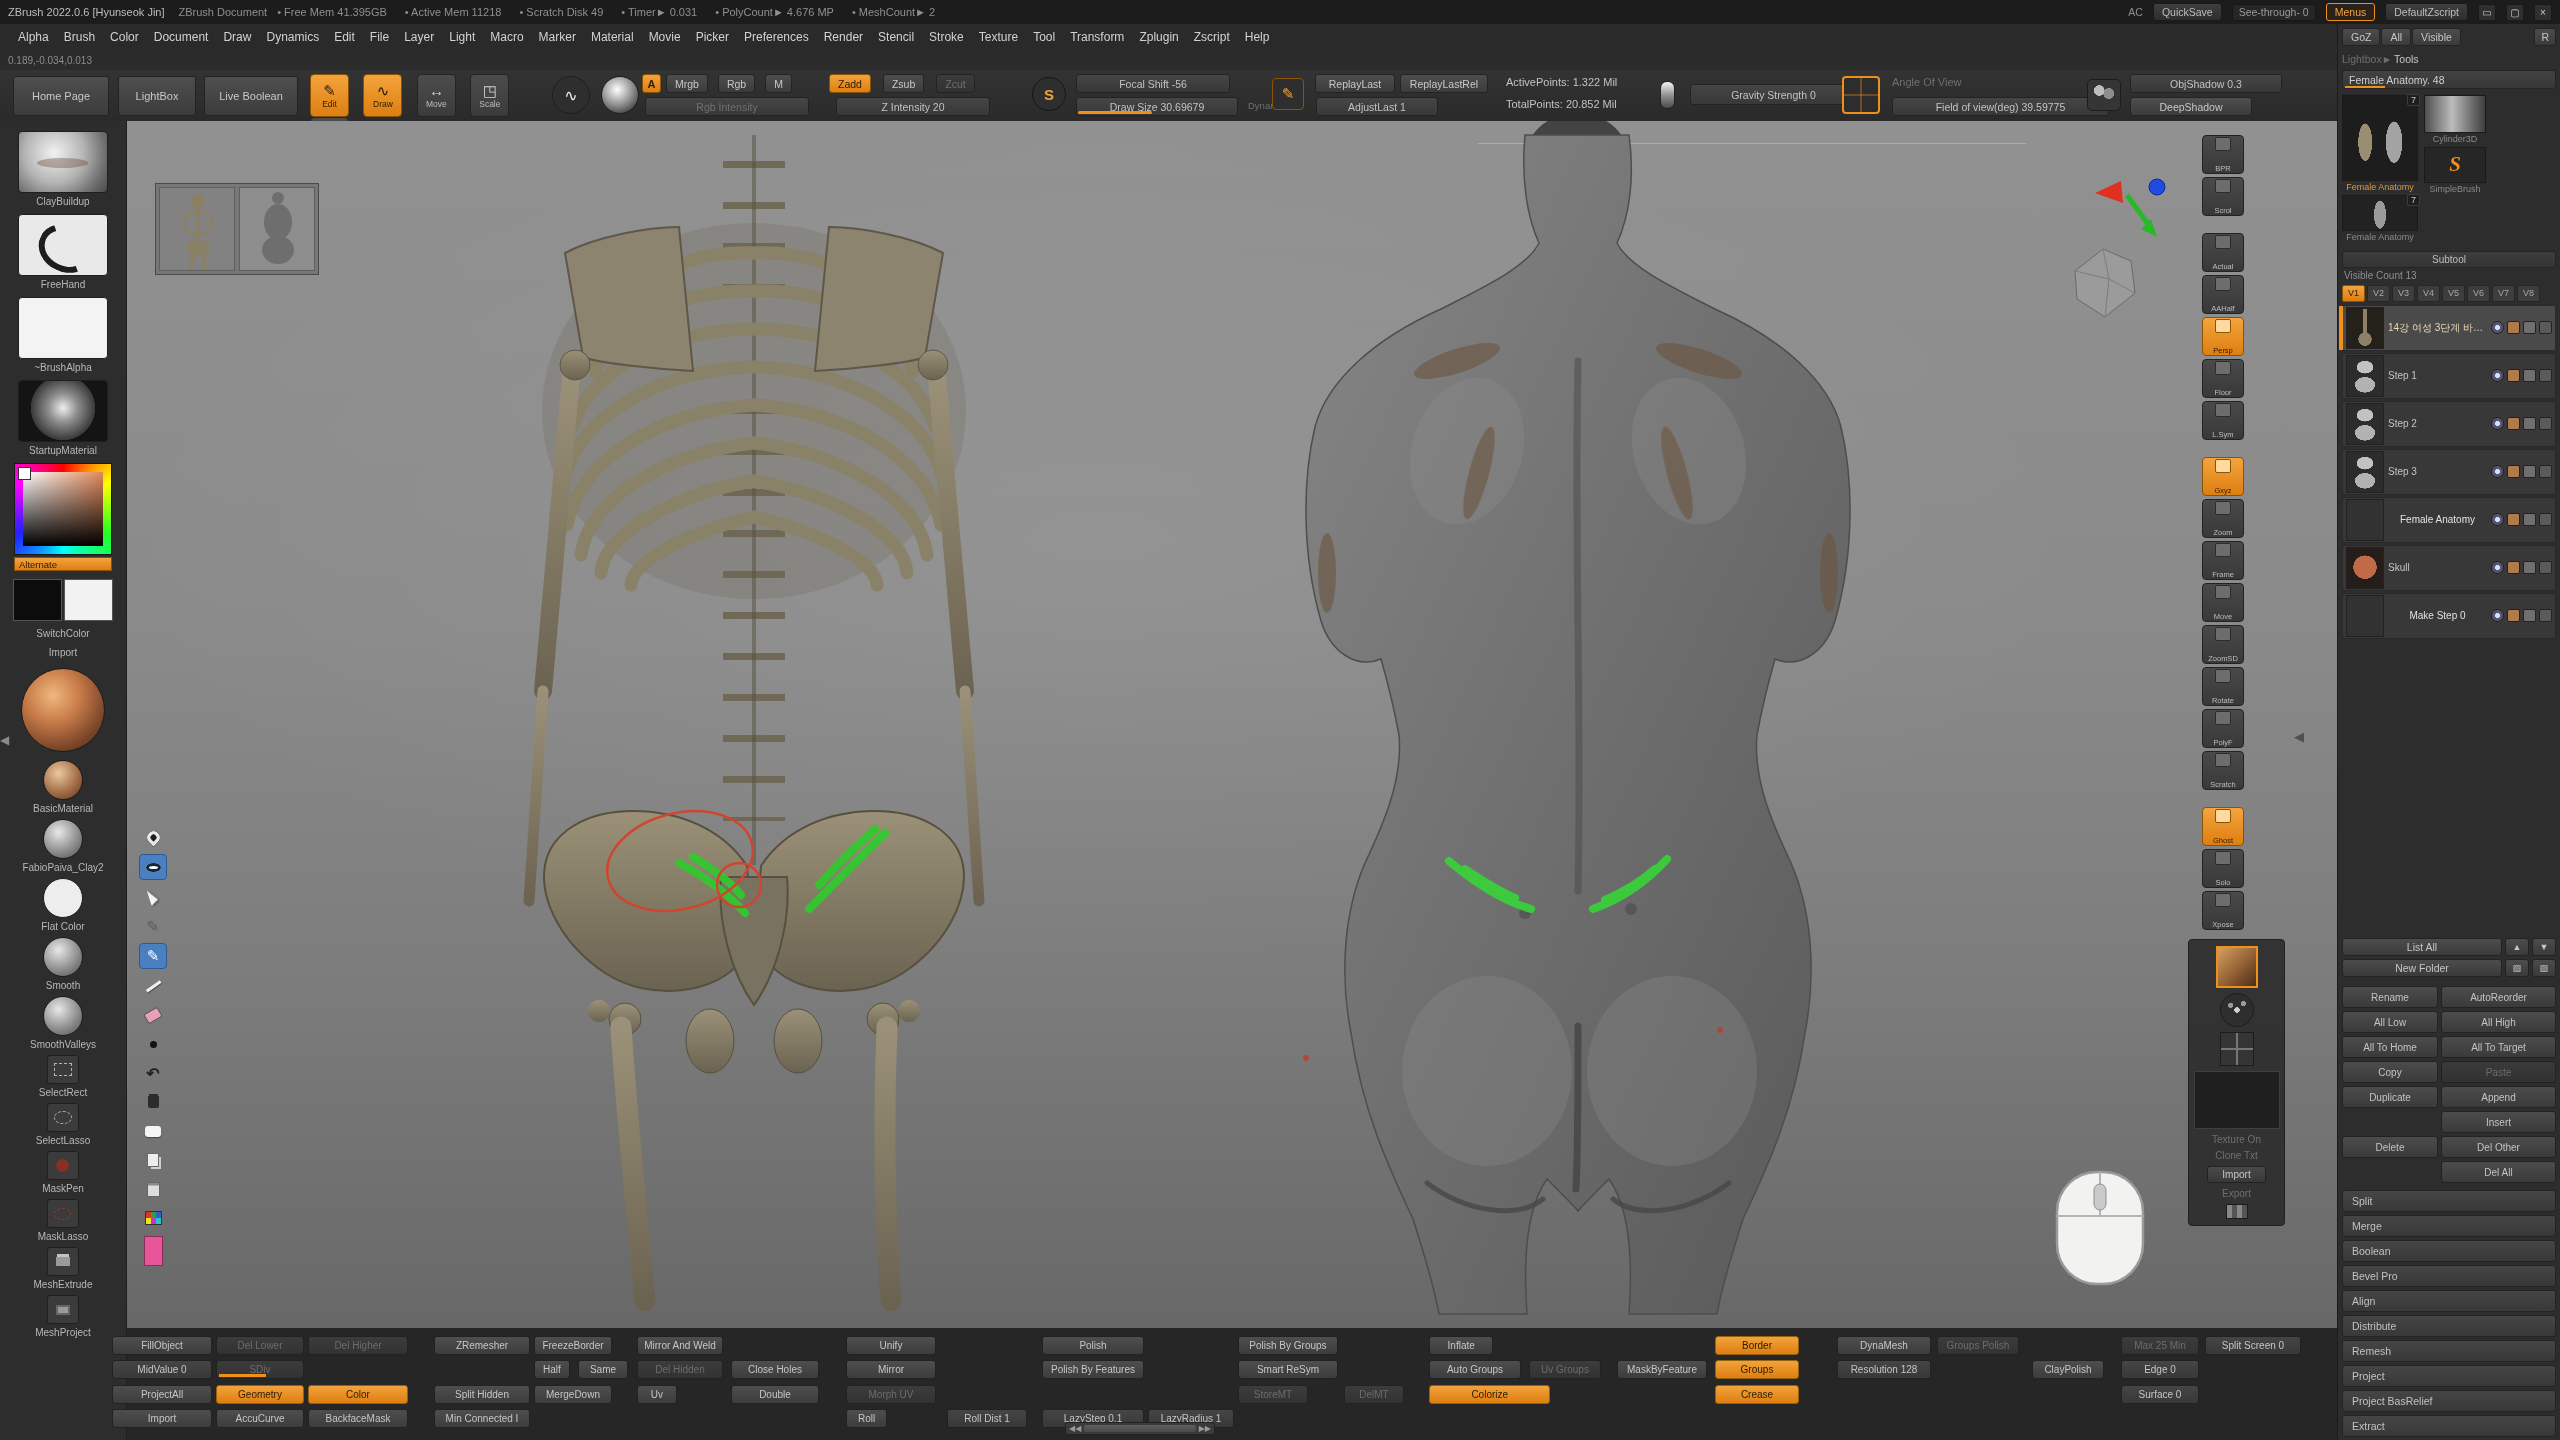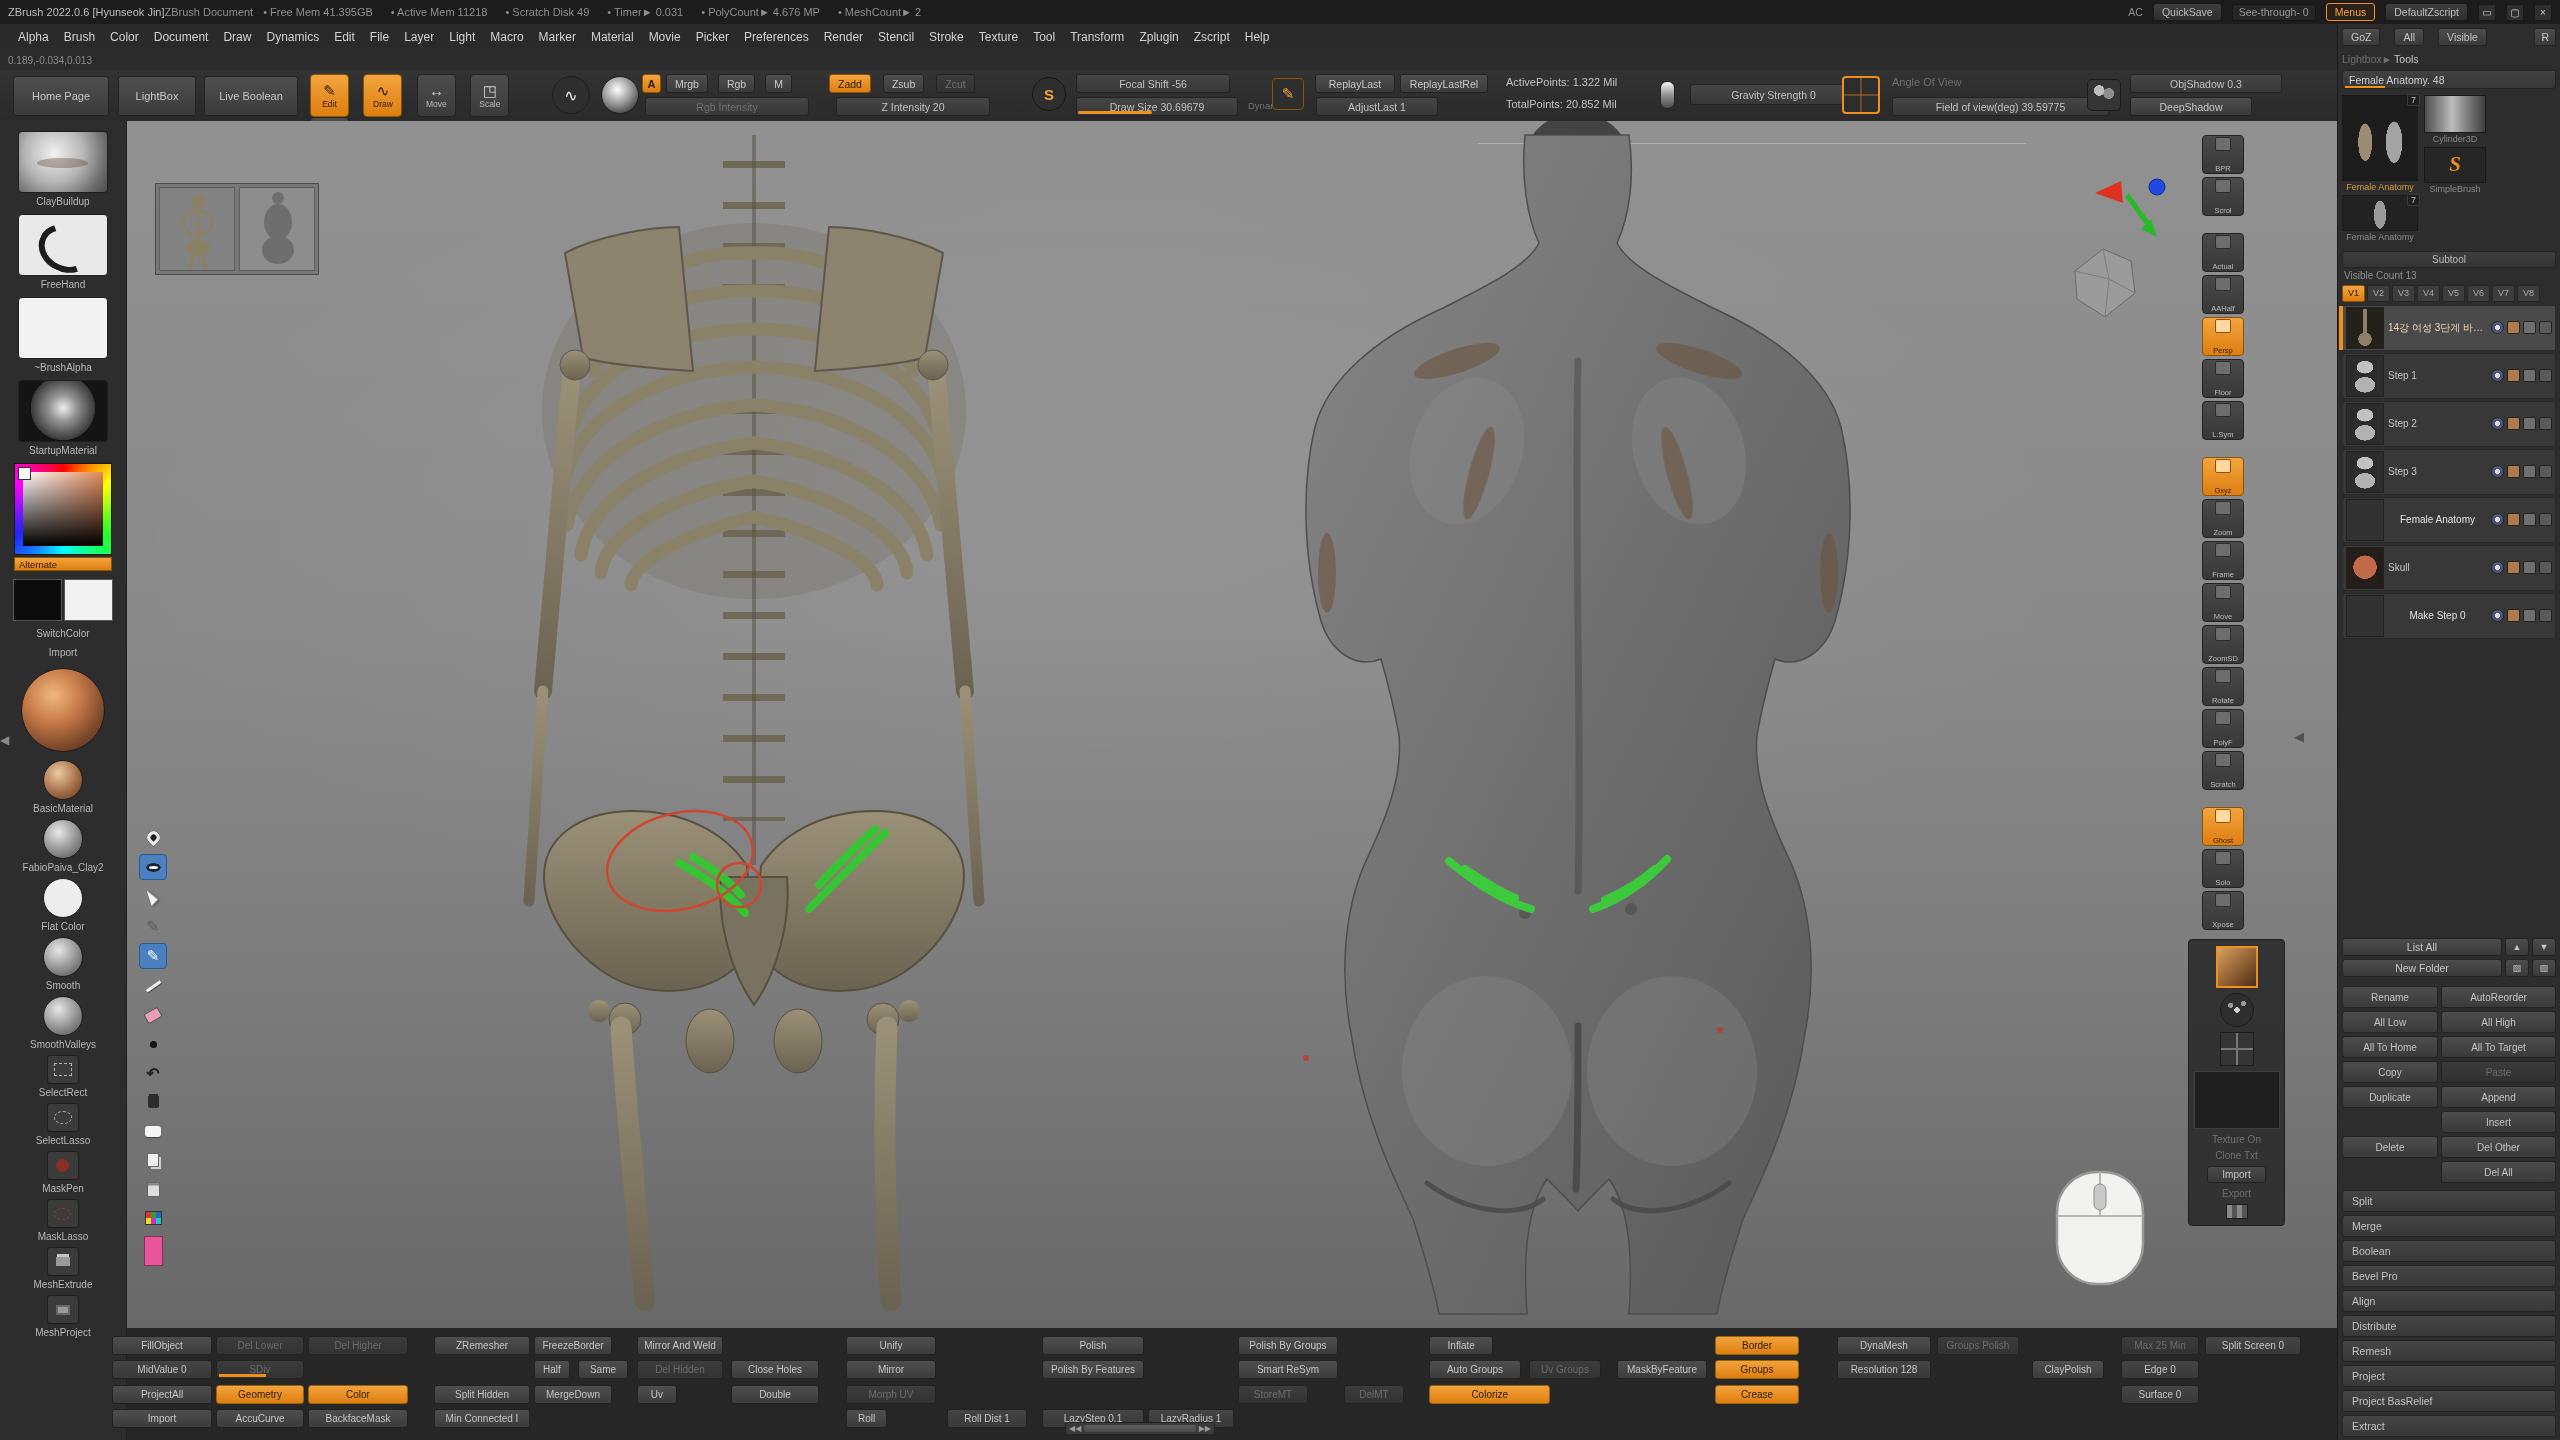--- a/index.html
+++ b/index.html
@@ -2,21 +2,21 @@
 <html><head>
 <meta charset="utf-8">
 <style>
   html,body{margin:0;padding:0;background:#1a1a1a}
   .app{position:relative;width:2560px;height:1440px;overflow:hidden;background:#262626;
        font-family:"Liberation Sans", sans-serif;color:#c6c6c6;-webkit-font-smoothing:antialiased}
   
   .titlebar{position:absolute;left:0;top:0;width:2560px;height:24px;background:#1c1c1c;
             border-bottom:1px solid #111;display:flex;align-items:center;font-size:11px;color:#a9a9a9}
   .tb-title{margin-left:8px;white-space:nowrap;color:#bdbdbd}
-  .tb-doc{color:#8f8f8f}
+  .tb-doc{margin-left:14px;color:#8f8f8f}
   .tb-stats{display:flex;gap:18px;margin-left:10px;color:#8f8f8f}
   .tb-right{margin-left:auto;display:flex;align-items:center;gap:10px;margin-right:8px}
   .tbbtn{height:16px;padding:0 8px;display:flex;align-items:center;background:linear-gradient(#3e3e3e,#2e2e2e);
          border:1px solid #1a1a1a;border-radius:3px;font-size:10.5px;color:#bdbdbd}
   .tbbtn.outline-on{border-color:#ef8f1c;color:#f2a33c;background:#2a2218}
   .tb-see{font-size:10.5px;color:#9a9a9a;padding:0 6px;background:#262626;border:1px solid #161616;border-radius:3px;height:15px;display:flex;align-items:center}
   .winglyph{width:16px;height:15px;display:flex;align-items:center;justify-content:center;background:#2f2f2f;border:1px solid #191919;border-radius:2px;font-size:10px;color:#cfcfcf}
   
   .menubar{position:absolute;left:0;top:24px;width:2560px;height:26px;background:#2a2a2a;border-bottom:1px solid #1c1c1c;
            display:flex;align-items:center;gap:15px;padding-left:18px;font-size:12px;color:#d2d2d2}
@@ -161,21 +161,21 @@
   .bbtn.narrow{right:auto;width:46%}
   .bbtn.mid{right:auto;width:70%}
   .bbtn.wide{right:-32%}
   .bbtn.tick::after{content:"";position:absolute;left:2px;bottom:1px;width:55%;height:3px;background:#ef8f1c}
   .bscroll{position:absolute;left:1065px;top:94px;width:150px;height:13px;display:flex;align-items:center;gap:3px;
            background:#3a3a3a;border:1px solid #222;border-radius:3px;color:#9a9a9a;font-size:8px;padding:0 3px;box-sizing:border-box}
   .bscroll .grip{flex:1;height:7px;background:linear-gradient(#5e5e5e,#4a4a4a);border-radius:2px}
   
   .rightpanel{position:absolute;left:2337px;top:24px;width:223px;height:1416px;background:#2d2d2d;border-left:1px solid #1b1b1b;
               display:flex;flex-direction:column;box-sizing:border-box;padding:4px 4px 0;overflow:hidden}
-  .rp-top{display:flex;gap:14px;align-items:center}
+  .rp-top{display:flex;gap:1px;align-items:center}
   .rbtn{background:linear-gradient(#4c4c4c,#3a3a3a);border:1px solid #232323;border-radius:3px;color:#c6c6c6;
         display:flex;align-items:center;justify-content:center;font-size:10.5px;height:18px;padding:0 8px;box-sizing:border-box}
   .rp-top .spacer{flex:1}
   .rp-toolhdr{display:flex;align-items:center;height:18px;margin-top:4px;font-size:10.5px;gap:2px}
   .rp-toolhdr .dim{color:#6f6f6f}
   .rp-current{display:flex;align-items:center;height:17px;font-size:10.5px;color:#cfcfcf;background:linear-gradient(#424242,#373737);
               border:1px solid #242424;border-radius:3px;padding:0 6px;margin-top:2px;position:relative}
   .rp-current::after{content:"";position:absolute;left:2px;bottom:0;width:40px;height:2px;background:#ef8f1c}
   .rp-thumbs{display:flex;gap:6px;margin-top:6px}
   .rp-colA,.rp-colB{display:flex;flex-direction:column;align-items:center;gap:2px}

